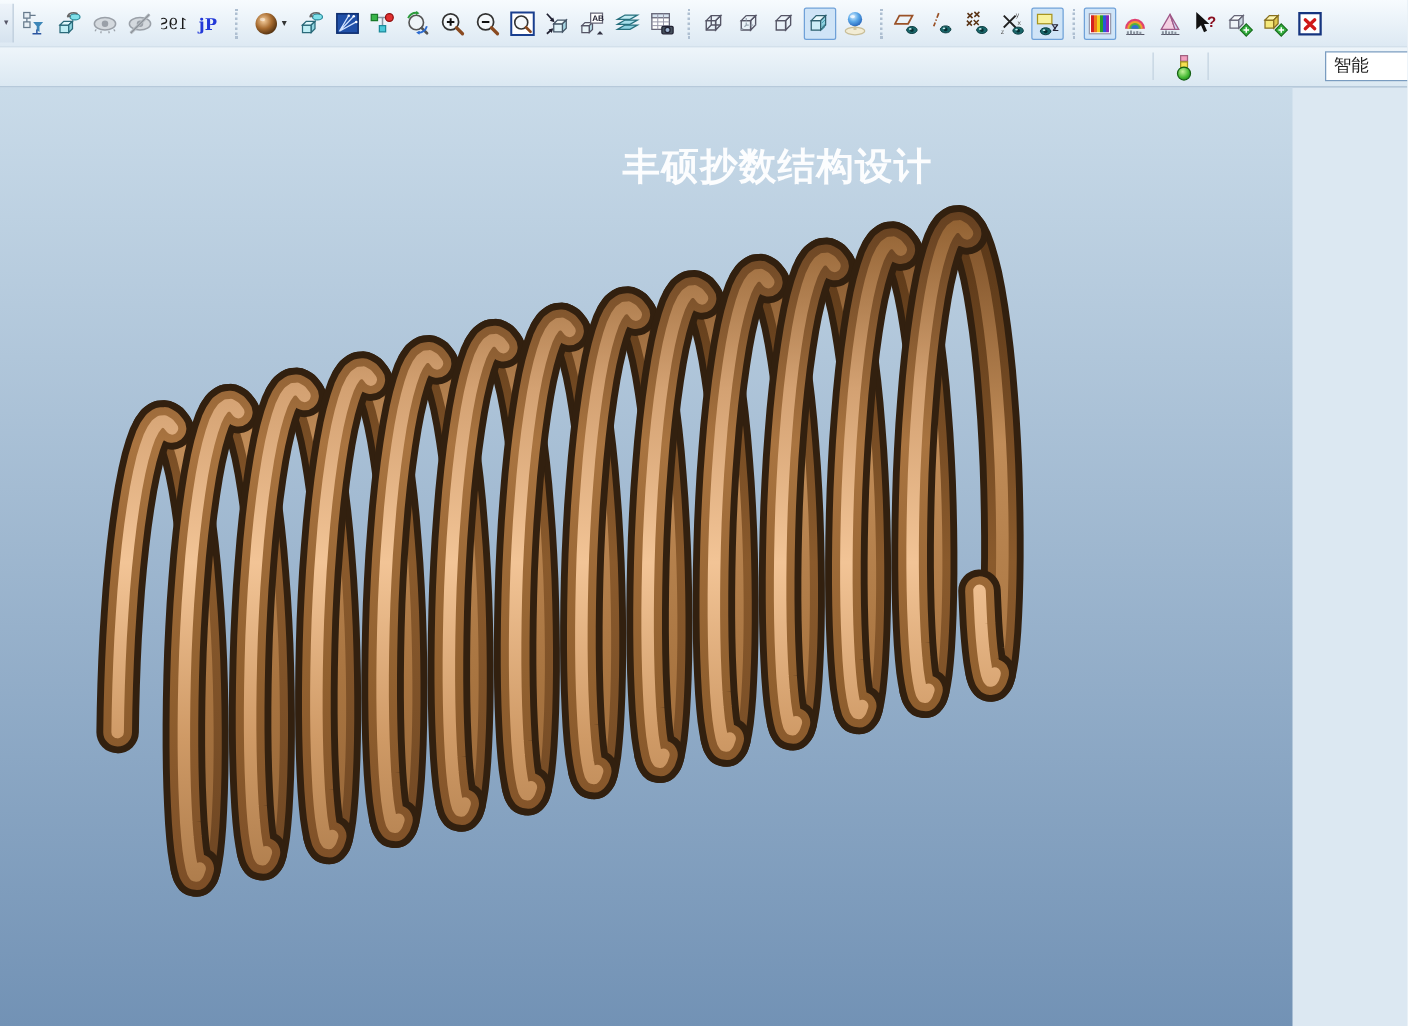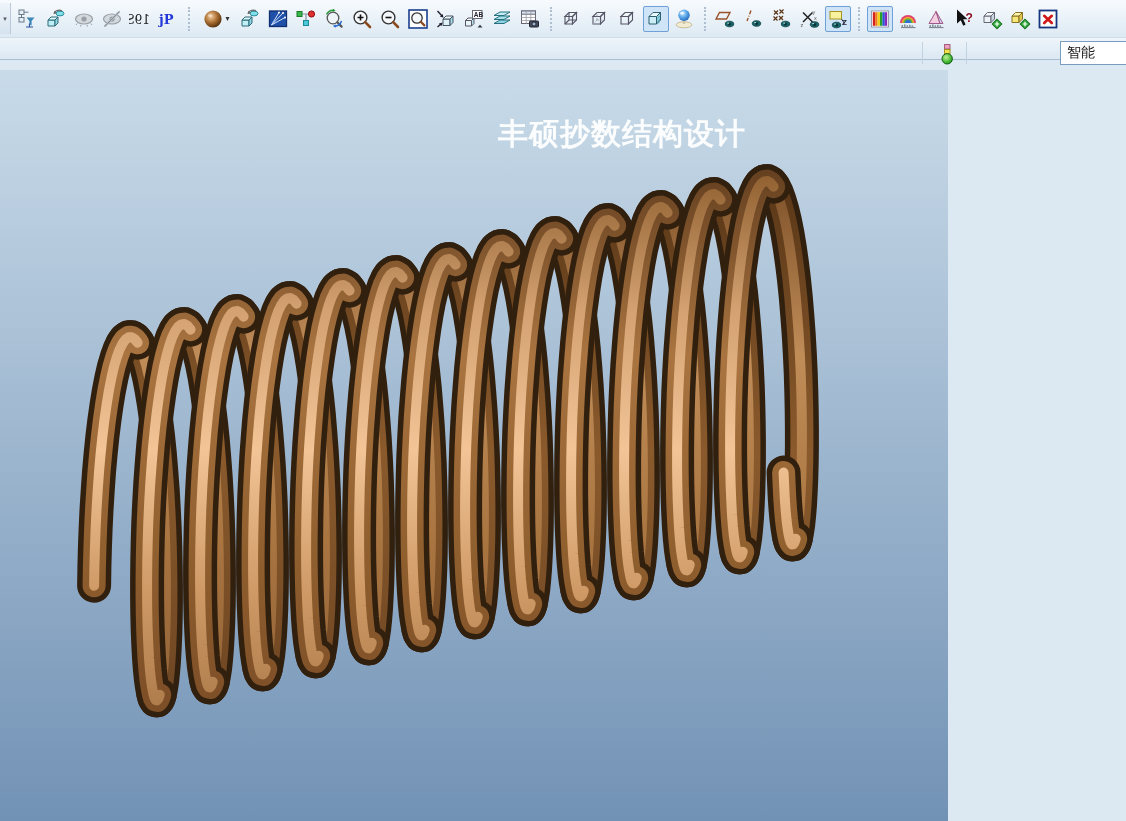--- a/index.html
+++ b/index.html
@@ -2,39 +2,39 @@
 <html><head>
 <meta charset="utf-8">
 <style>
   html,body{margin:0;padding:0}
   #stage{position:relative;width:1126px;height:821px;overflow:hidden;
          font-family:"Liberation Sans",sans-serif;background:#dce8f2;user-select:none}
   
   #row1{position:absolute;left:0;top:0;width:1126px;height:38px;
         background:linear-gradient(#f7fbfe,#dde9f3);border-bottom:1px solid #cfdde9;
         display:flex;align-items:center;padding-left:14px;box-sizing:border-box}
-  #row2{position:absolute;left:0;top:38px;width:1126px;height:22px;
+  #row2{position:absolute;left:0;top:38px;width:1126px;height:32px;
         background:linear-gradient(#eef5fa,#dbe8f2);border-bottom:1px solid #a9bed2;box-sizing:border-box}
   .tb-btn{width:26px;height:26px;display:flex;align-items:center;justify-content:center;
           margin:0 1px;border:1px solid transparent;border-radius:2px;box-sizing:border-box;flex:0 0 auto;cursor:default}
   .tb-btn.wide{width:38px}
   .tb-btn.sel{background:#cfe4f7;border-color:#6fa1d8}
   .ic{width:22px;height:22px;display:block}
   .dd{font-size:8px;color:#333;margin-left:1px;line-height:8px}
   .sep{width:0;height:24px;border-left:2px dotted #aebfd1;margin:0 6px;flex:0 0 auto}
   #overflow-sliver{position:absolute;left:0;top:3px;width:10px;height:31px;
         background:linear-gradient(#eef4fa,#d6e3ef);border-right:1px solid #b9c9d9;
         font-size:7px;color:#556;text-align:center;line-height:31px}
   #tlight{position:absolute;left:934px;top:2px;width:26px;height:27px;display:flex;align-items:center;justify-content:center}
   .vline{position:absolute;top:4px;width:1px;height:22px;background:#c2d2e0}
   #combo{position:absolute;left:1060px;top:3px;width:76px;height:24px;background:#fff;
          border:1px solid #7a9cc0;font-size:14px;color:#222;padding:2px 6px;box-sizing:border-box;
          font-family:"Liberation Sans",sans-serif}
   
-  #viewport{position:absolute;left:0;top:70px;width:948px;height:751px;
+  #viewport{position:absolute;left:0;top:70px;width:1034px;height:751px;
             background:linear-gradient(#c9dbe9,#7292b5)}
   #spring-svg{position:absolute;left:0;top:0}
   #watermark{position:absolute;left:342px;top:44px;width:560px;text-align:center;
              color:rgba(255,255,255,.95);font-weight:bold;pointer-events:none}
   #wm1{font-size:30px;line-height:40px;letter-spacing:1px}
   #wm2{font-size:31px;line-height:40px}
 </style>
 </head>
 <body>
 

